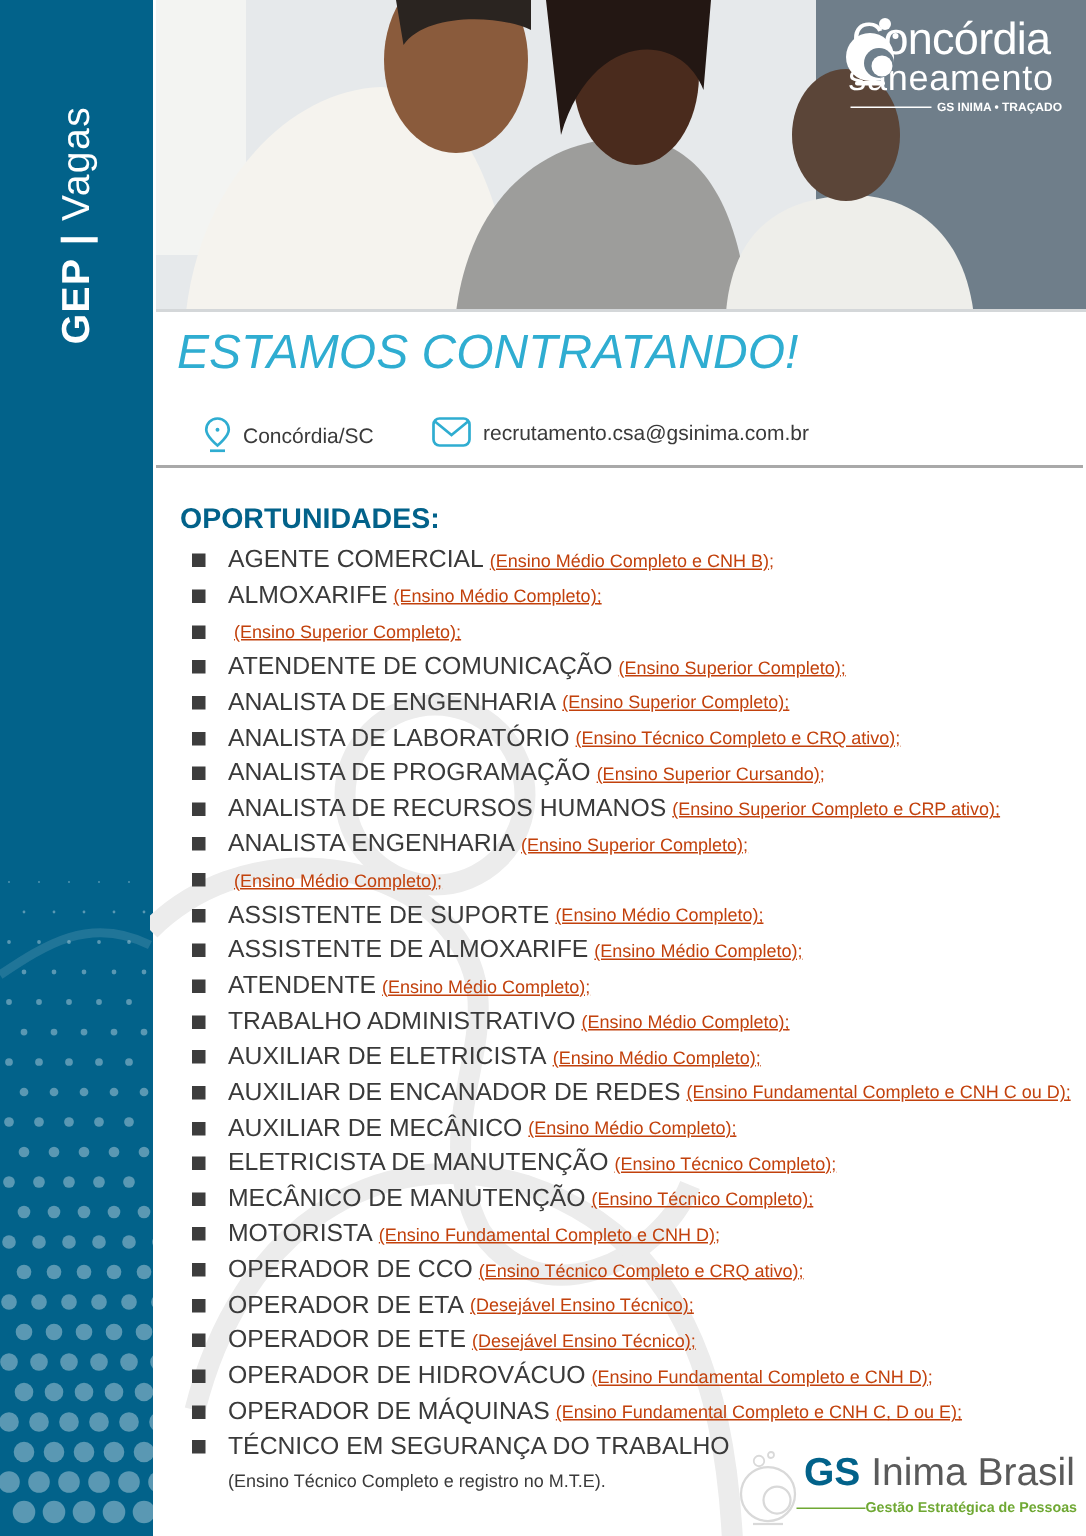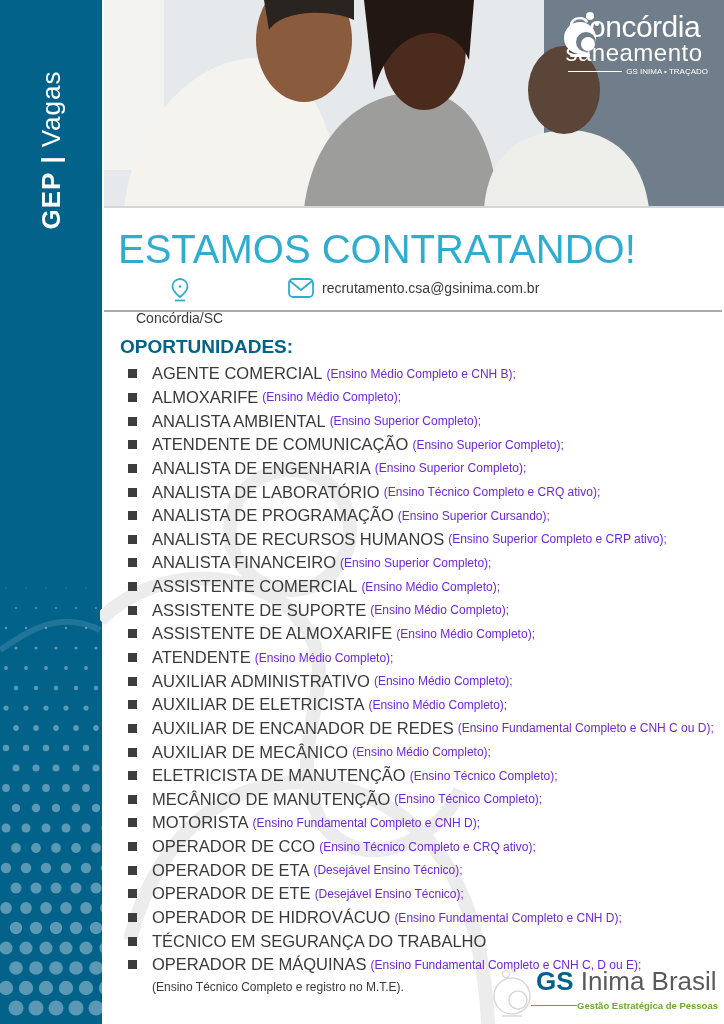--- a/index.html
+++ b/index.html
@@ -27,44 +27,44 @@
   }
   .hero svg { position: absolute; left: 0; top: 0; }
 
   .logo {
     position: absolute; right: 10px; top: 10px; width: 160px; text-align: center; color: #ffffff;
   }
   .logo-mark { display: block; margin: 0 auto; }
   .logo-name { font-size: 30px; line-height: 30px; margin-top: 2px; letter-spacing: -0.5px; }
   .logo-sub { font-size: 24px; line-height: 22px; letter-spacing: 0.5px; }
   .logo-tag {
-    font-size: 8px; font-weight: normal; margin-top: 3px; display: flex; align-items: center; gap: 4px; justify-content: flex-end; padding-right: 6px;
+    font-size: 8px; font-weight: bold; margin-top: 3px; display: flex; align-items: center; gap: 4px; justify-content: flex-end; padding-right: 6px;
   }
   .logo-tag .line { display: inline-block; width: 54px; height: 1px; background: #fff; }
 
   .watermark { position: absolute; left: 100px; top: 320px; width: 624px; height: 704px; pointer-events: none; }
 
   .headline {
-    position: absolute; left: 118px; top: 227px; font-size: 40px; color: #2fadd1; letter-spacing: 0px;
+    position: absolute; left: 118px; top: 216px; font-size: 32px; color: #2fadd1; letter-spacing: 0px; font-style: italic;
   }
   .contact { position: absolute; top: 278px; display: flex; align-items: center; gap: 8px; font-size: 14px; color: #3a3a3a; }
-  .contact.loc { left: 136px; flex-direction: column; }
+  .contact.loc { left: 136px; }
   .contact.mail { left: 288px; }
 
   .divider { position: absolute; left: 104px; top: 310px; width: 618px; height: 2px; background: #a9a9a9; }
 
   .section-title {
     position: absolute; left: 120px; top: 336px; font-size: 19px; font-weight: bold; color: #02628a; text-align: right;
   }
 
   .jobs { position: absolute; left: 128px; top: 362px; list-style: none; }
   .job { display: flex; align-items: center; height: 23.65px; white-space: nowrap; }
   .bullet { width: 9px; height: 9px; background: #3d3d3d; margin-right: 15px; flex: none; }
   .job-title { font-size: 16.5px; color: #3a3a3a; }
-  .job-req { font-size: 12px; color: #6d28d9; margin-left: 4px; }
+  .job-req { font-size: 12px; color: #c2410c; margin-left: 4px; text-decoration: underline; }
   .job-last-req { position: absolute; left: 152px; top: 980px; font-size: 12px; color: #3a3a3a; }
 
   .footer-logo { position: absolute; left: 490px; top: 966px; width: 230px; height: 56px; }
   .footer-text { position: absolute; left: 46px; top: 0; font-size: 26px; color: #5a5a5a; white-space: nowrap; }
   .footer-text b { color: #02628a; }
   .footer-sub { position: absolute; right: 2px; top: 34px; font-size: 9.5px; color: #6fa833; font-weight: bold; display: flex; align-items: center; gap: 0; }
   .footer-sub .line { display: inline-block; width: 46px; height: 1px; background: #6fa833; }
 </style>
 </head>
 <body>
@@ -288,21 +288,20 @@
       <span class="job-title">AGENTE COMERCIAL</span>
       <span class="job-req">(Ensino Médio Completo e CNH B);</span>
     </li>
   <li class="job">
       <span class="bullet"></span>
       <span class="job-title">ALMOXARIFE</span>
       <span class="job-req">(Ensino Médio Completo);</span>
     </li>
   <li class="job">
       <span class="bullet"></span>
-      <span class="job-title">ANALISTA AMBIENTAL</span>
       <span class="job-req">(Ensino Superior Completo);</span>
     </li>
   <li class="job">
       <span class="bullet"></span>
       <span class="job-title">ATENDENTE DE COMUNICAÇÃO</span>
       <span class="job-req">(Ensino Superior Completo);</span>
     </li>
   <li class="job">
       <span class="bullet"></span>
       <span class="job-title">ANALISTA DE ENGENHARIA</span>
@@ -318,46 +317,45 @@
       <span class="job-title">ANALISTA DE PROGRAMAÇÃO</span>
       <span class="job-req">(Ensino Superior Cursando);</span>
     </li>
   <li class="job">
       <span class="bullet"></span>
       <span class="job-title">ANALISTA DE RECURSOS HUMANOS</span>
       <span class="job-req">(Ensino Superior Completo e CRP ativo);</span>
     </li>
   <li class="job">
       <span class="bullet"></span>
-      <span class="job-title">ANALISTA FINANCEIRO</span>
+      <span class="job-title">ANALISTA ENGENHARIA</span>
       <span class="job-req">(Ensino Superior Completo);</span>
     </li>
   <li class="job">
       <span class="bullet"></span>
-      <span class="job-title">ASSISTENTE COMERCIAL</span>
       <span class="job-req">(Ensino Médio Completo);</span>
     </li>
   <li class="job">
       <span class="bullet"></span>
       <span class="job-title">ASSISTENTE DE SUPORTE</span>
       <span class="job-req">(Ensino Médio Completo);</span>
     </li>
   <li class="job">
       <span class="bullet"></span>
       <span class="job-title">ASSISTENTE DE ALMOXARIFE</span>
       <span class="job-req">(Ensino Médio Completo);</span>
     </li>
   <li class="job">
       <span class="bullet"></span>
       <span class="job-title">ATENDENTE</span>
       <span class="job-req">(Ensino Médio Completo);</span>
     </li>
   <li class="job">
       <span class="bullet"></span>
-      <span class="job-title">AUXILIAR ADMINISTRATIVO</span>
+      <span class="job-title">TRABALHO ADMINISTRATIVO</span>
       <span class="job-req">(Ensino Médio Completo);</span>
     </li>
   <li class="job">
       <span class="bullet"></span>
       <span class="job-title">AUXILIAR DE ELETRICISTA</span>
       <span class="job-req">(Ensino Médio Completo);</span>
     </li>
   <li class="job">
       <span class="bullet"></span>
       <span class="job-title">AUXILIAR DE ENCANADOR DE REDES</span>
@@ -398,26 +396,26 @@
       <span class="job-title">OPERADOR DE ETE</span>
       <span class="job-req">(Desejável Ensino Técnico);</span>
     </li>
   <li class="job">
       <span class="bullet"></span>
       <span class="job-title">OPERADOR DE HIDROVÁCUO</span>
       <span class="job-req">(Ensino Fundamental Completo e CNH D);</span>
     </li>
   <li class="job">
       <span class="bullet"></span>
-      <span class="job-title">TÉCNICO EM SEGURANÇA DO TRABALHO</span>
-    </li>
-  <li class="job">
-      <span class="bullet"></span>
       <span class="job-title">OPERADOR DE MÁQUINAS</span>
       <span class="job-req">(Ensino Fundamental Completo e CNH C, D ou E);</span>
+    </li>
+  <li class="job">
+      <span class="bullet"></span>
+      <span class="job-title">TÉCNICO EM SEGURANÇA DO TRABALHO</span>
     </li>
 </ul>
 <div class="job-last-req">(Ensino Técnico Completo e registro no M.T.E).</div>
 
 <div class="footer-logo">
   <svg width="46" height="54" viewBox="0 0 46 54" style="position:absolute;left:0;top:0;">
     <circle cx="22" cy="30" r="18" fill="none" stroke="#d9d9d9" stroke-width="1.5"></circle>
     <circle cx="28" cy="34" r="9" fill="none" stroke="#d9d9d9" stroke-width="1.5"></circle>
     <circle cx="16" cy="8" r="3.5" fill="none" stroke="#d9d9d9" stroke-width="1.2"></circle>
     <circle cx="24" cy="4" r="2" fill="none" stroke="#d9d9d9" stroke-width="1.2"></circle>

